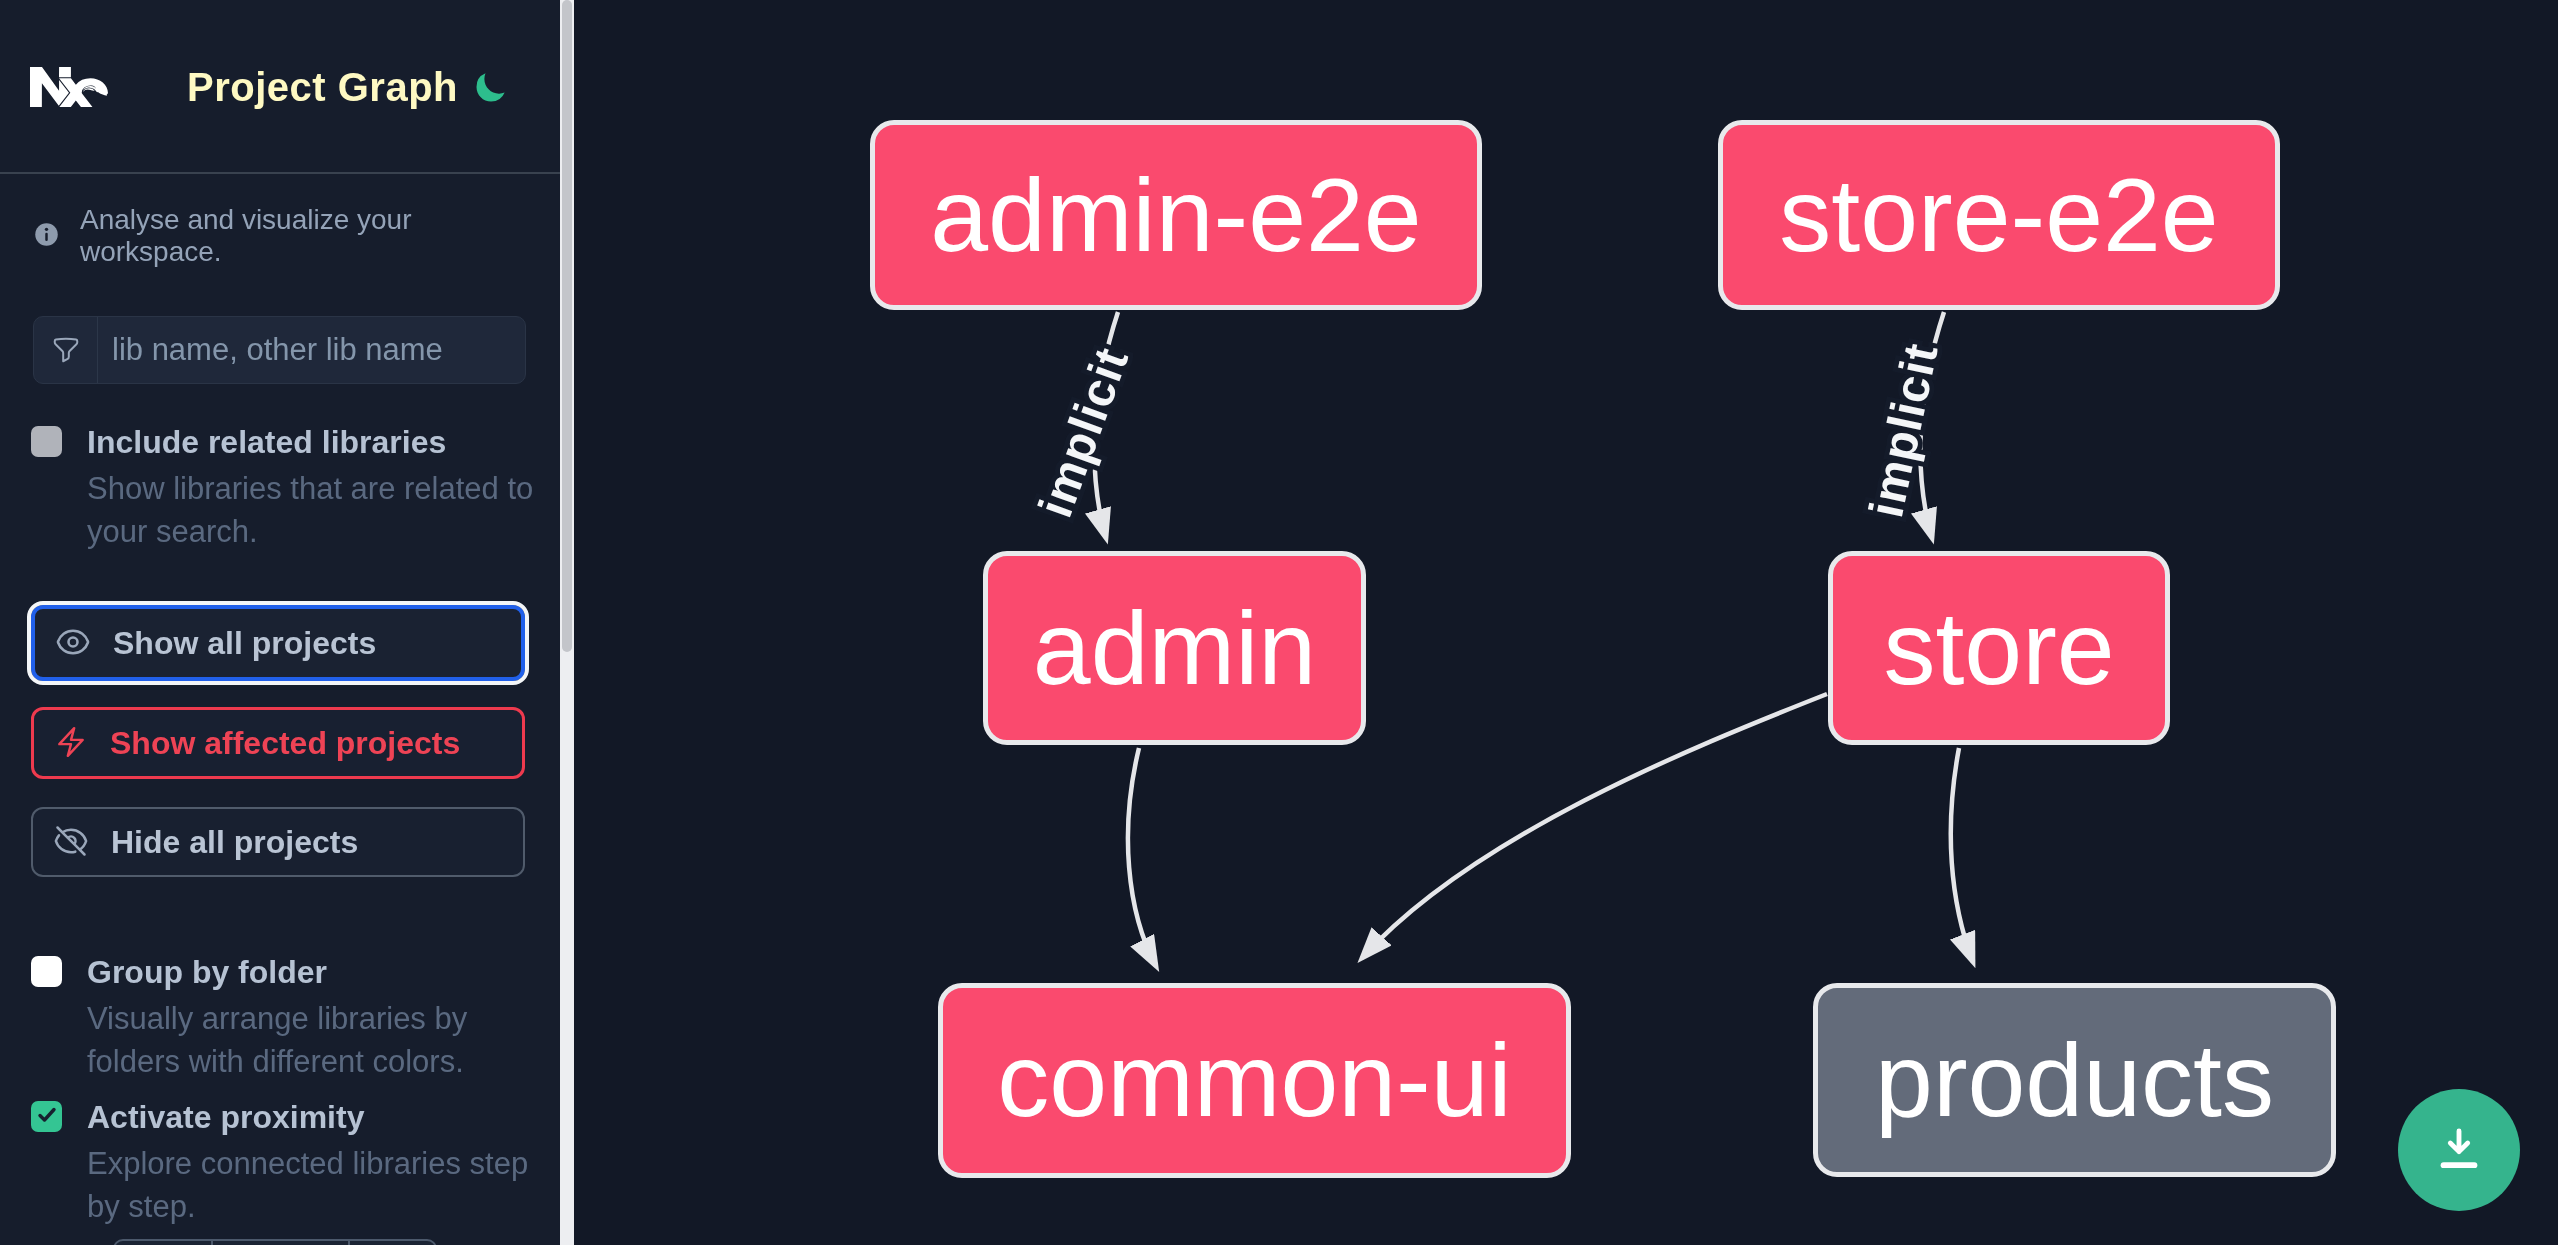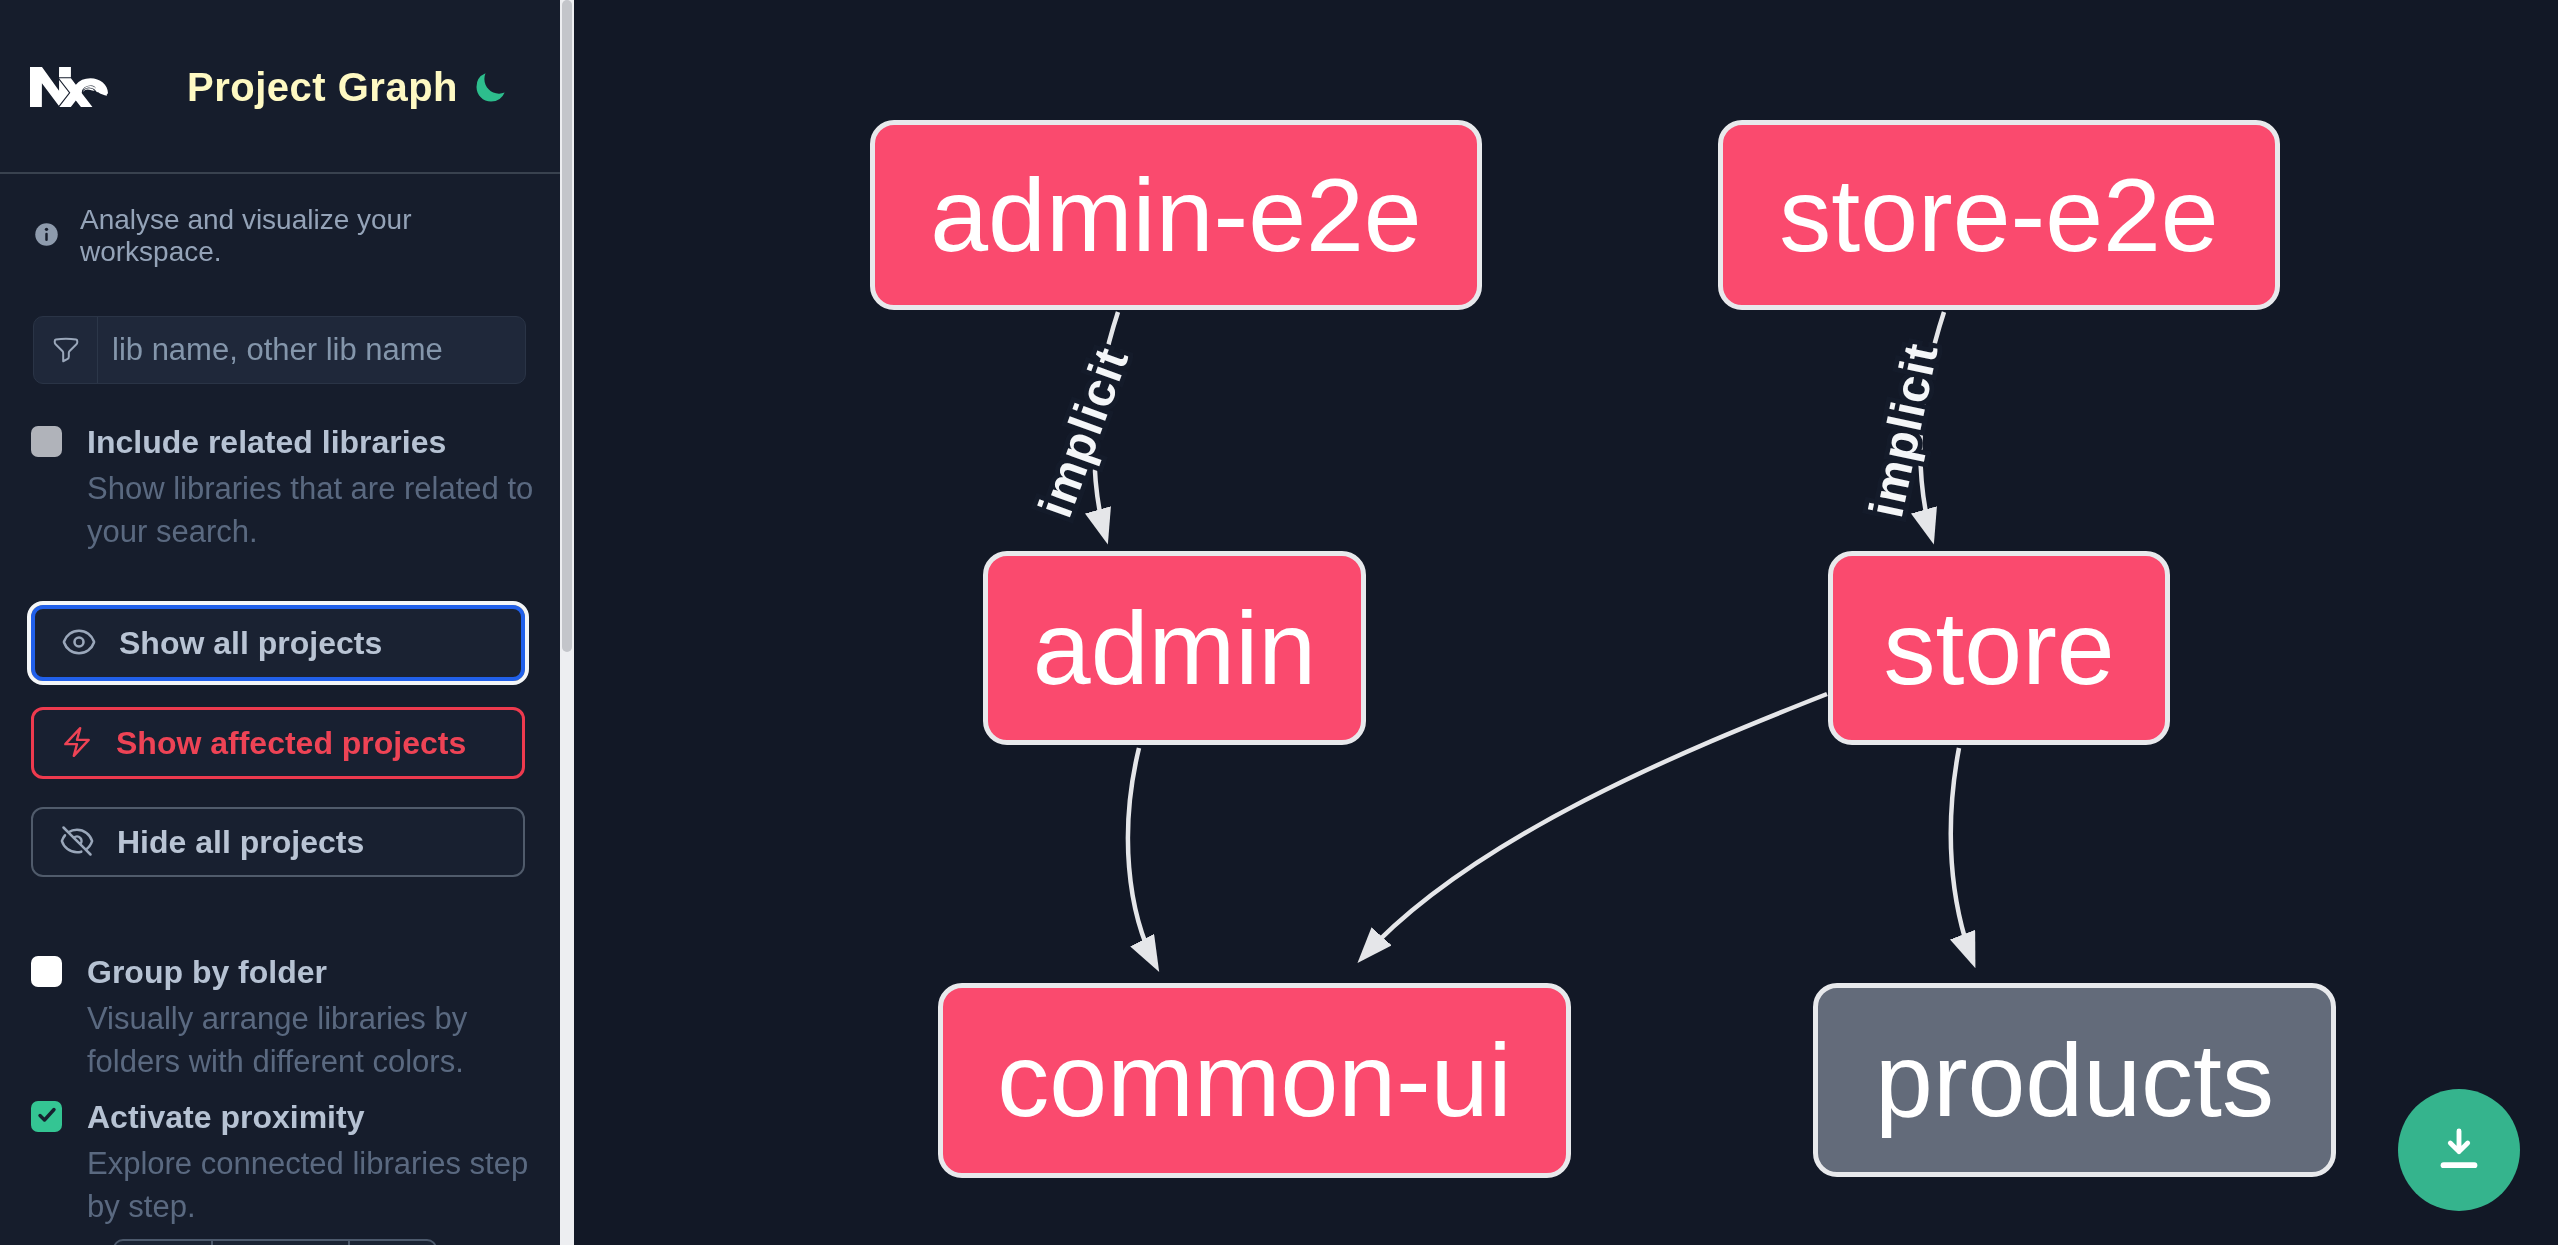--- a/index.html
+++ b/index.html
@@ -52,21 +52,21 @@
   }
   .cb-gray  { background:#b0b3ba; }
   .cb-white { background:#ffffff; }
   .cb-green { background:#34c593; }
   .cb-text { position:absolute; left:56px; top:0; width:456px; }
   .cb-label { font-size:32px; font-weight:bold; color:#b6c2d3; line-height:32px; }
   .cb-desc  { font-size:31px; color:#5a6980; line-height:43px; margin-top:9px; }
 
   .side-btn {
     position:absolute; left:31px; width:494px;
-    display:flex; align-items:center; gap:22px; padding-left:26px;
+    display:flex; align-items:center; gap:22px; padding-left:20px;
     border-radius:12px; cursor:pointer; background:#1a2232;
     font-family:"Liberation Sans", sans-serif;
   }
   .side-btn .lbl { font-size:32px; font-weight:bold; color:#b9c4d4; }
   .btn-show-all {
     top:605px; height:76px;
     border:4px solid #2160ea; outline:4px solid #f4f6f8;
   }
   .btn-affected {
     top:707px; height:72px;

